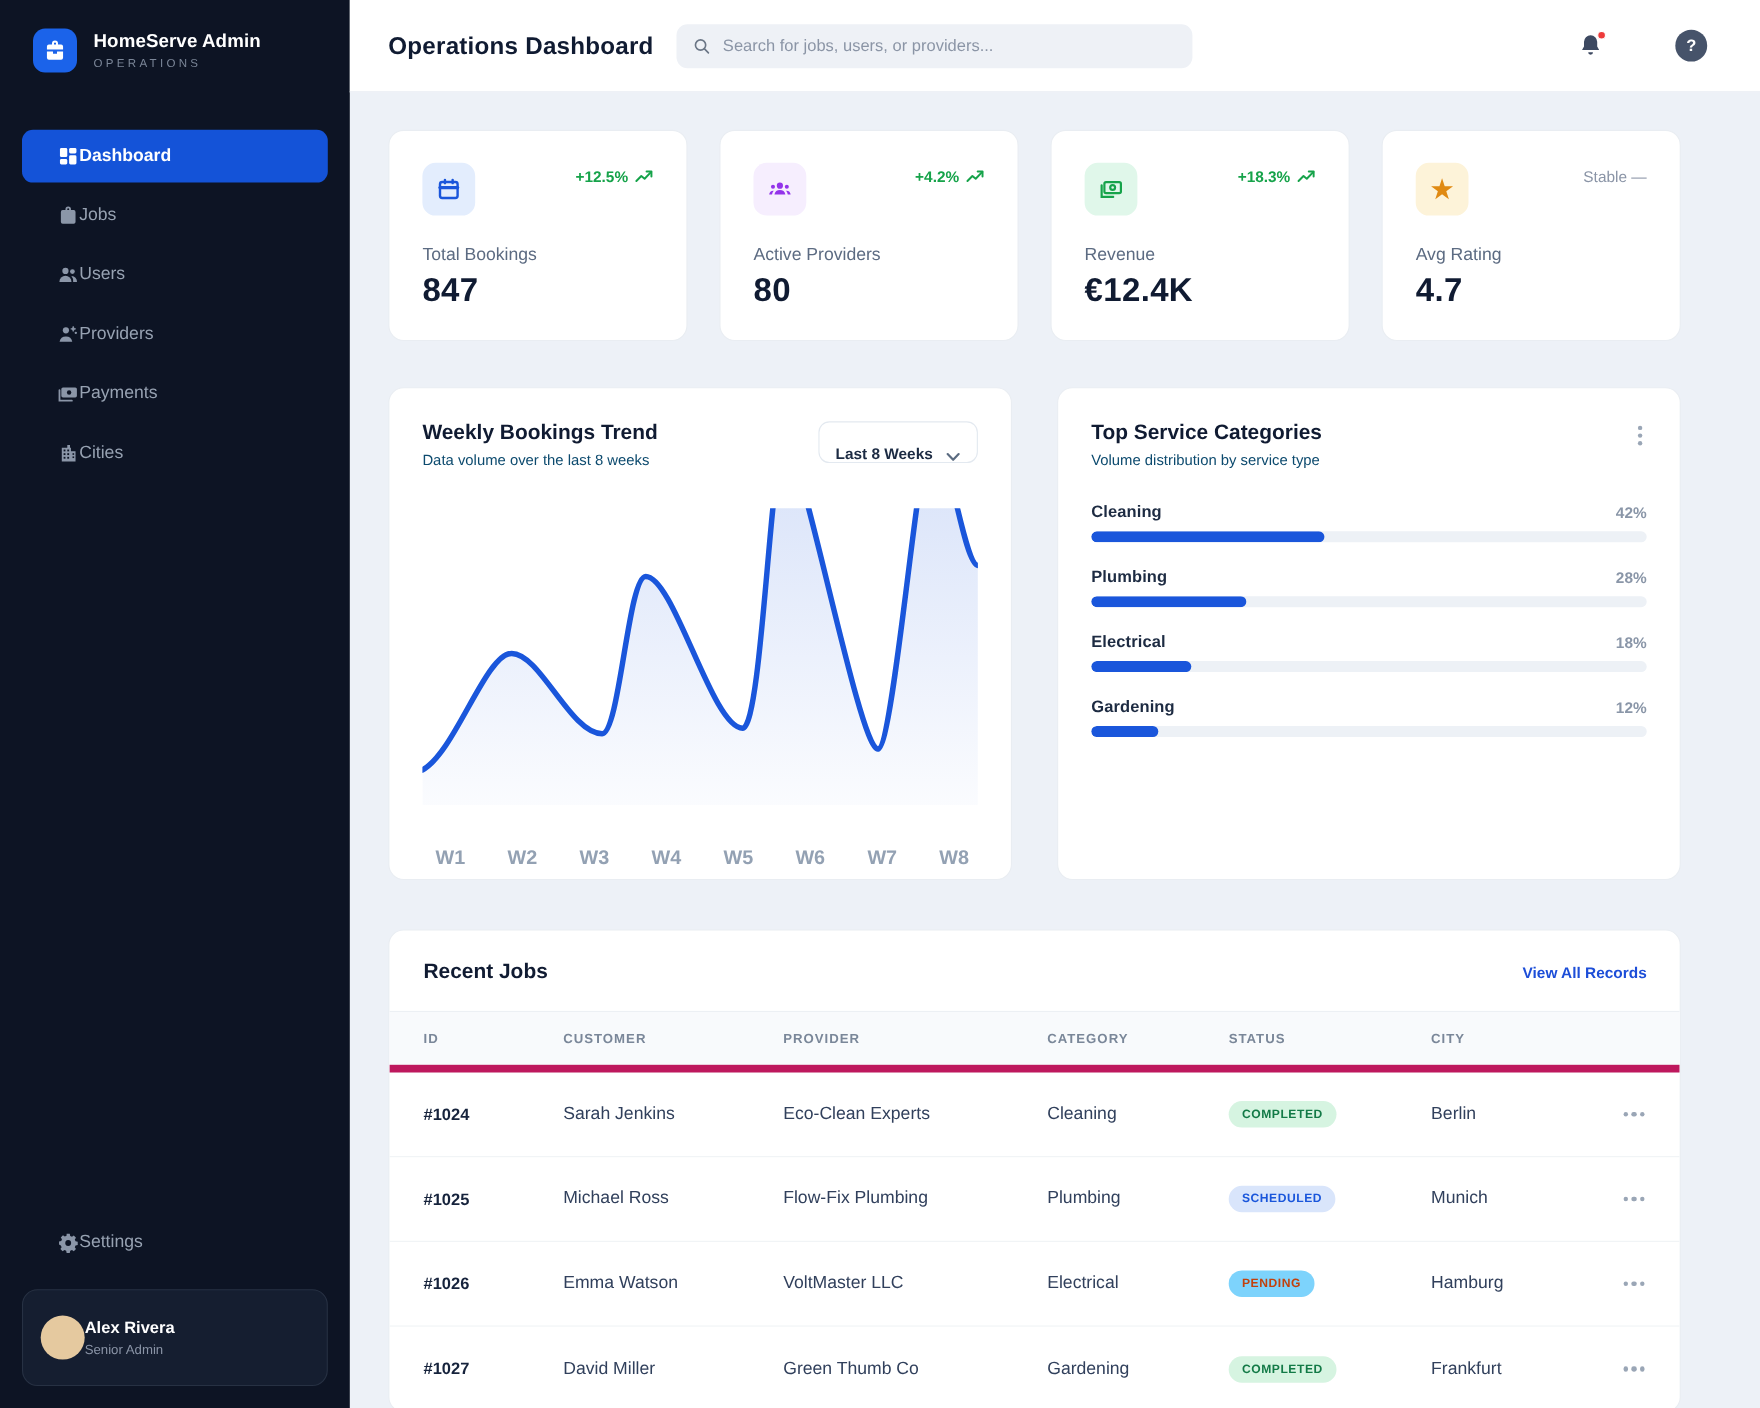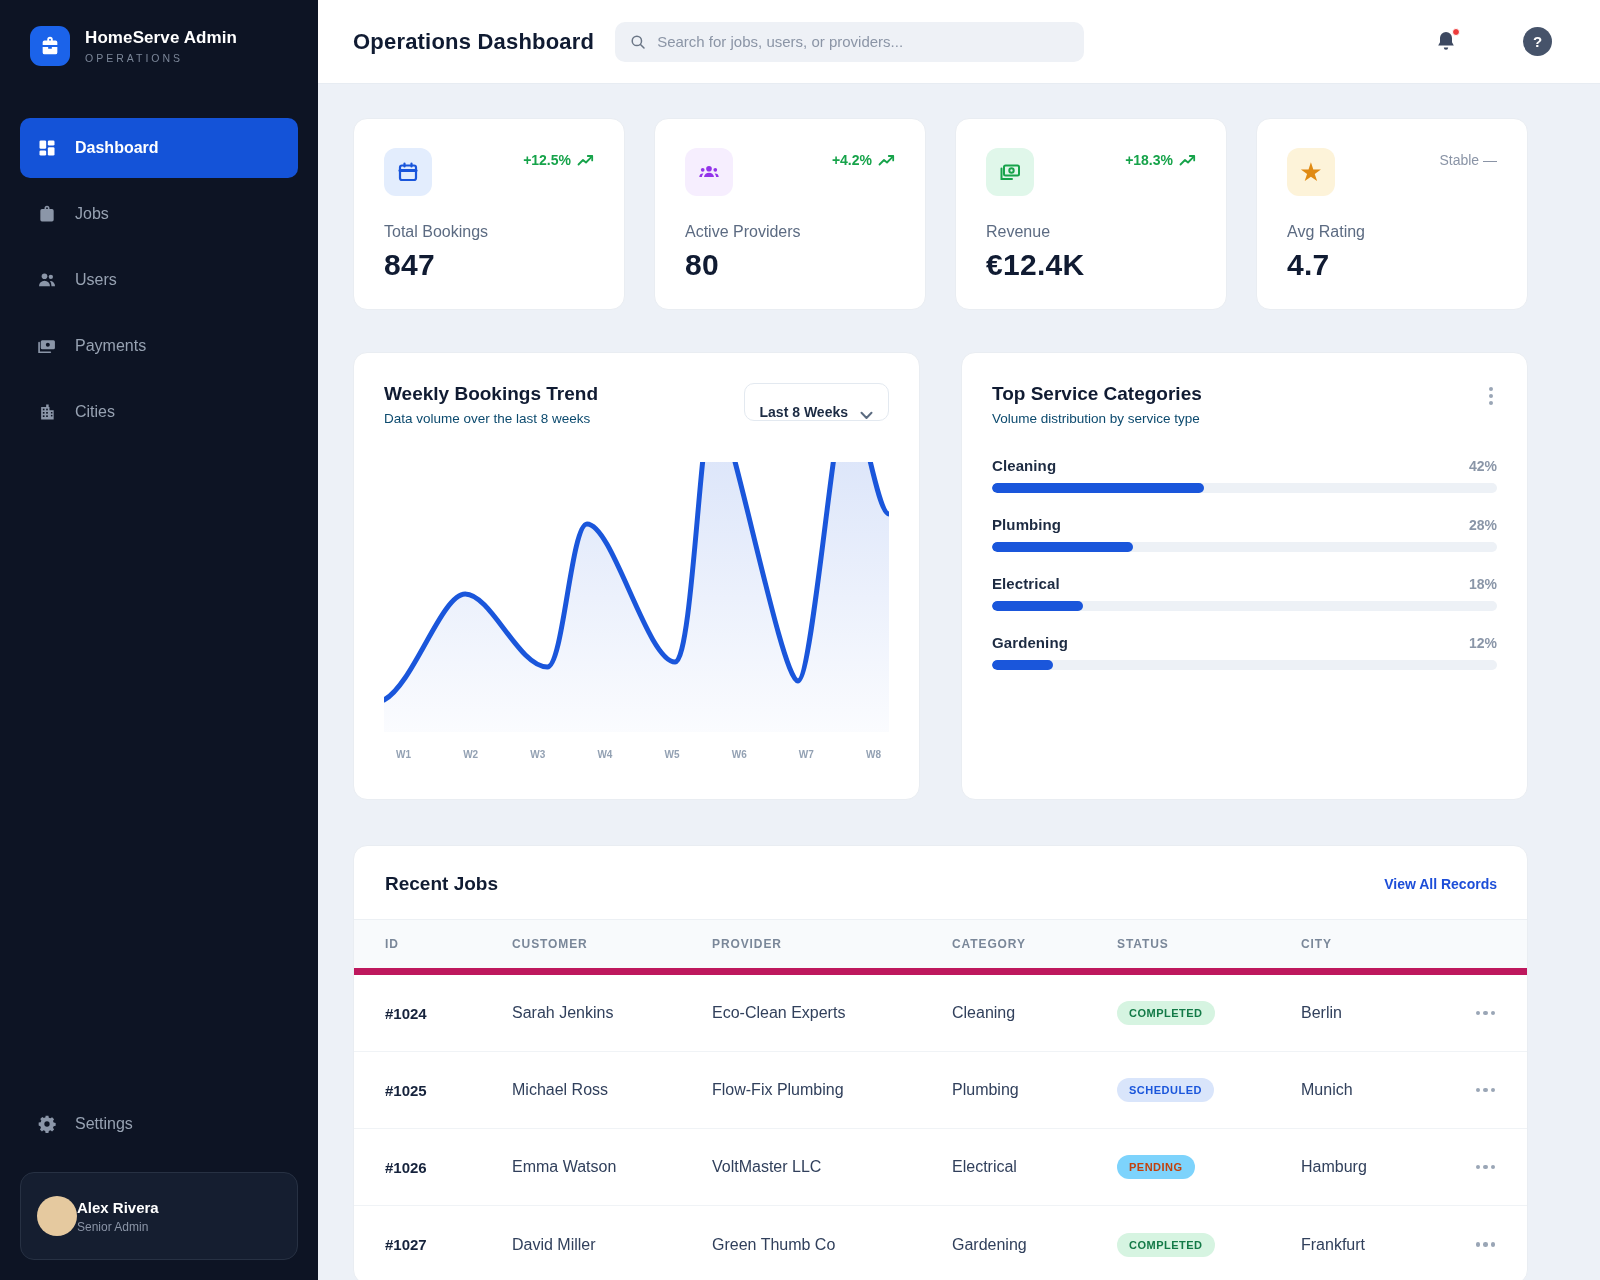--- a/index.html
+++ b/index.html
@@ -15,21 +15,21 @@
     width:318px; min-width:318px; height:1280px; background:#0d1424;
     display:flex; flex-direction:column; padding:26px 20px 20px 20px; color:#99a3b3;
   }
   .brand { display:flex; align-items:center; gap:15px; padding-left:10px; margin-bottom:52px; }
   .brand-tile { width:40px; height:40px; border-radius:11px; background:#1b63ea; display:flex; align-items:center; justify-content:center; }
   .brand-title { color:#ffffff; font-size:17px; font-weight:bold; letter-spacing:.1px; }
   .brand-sub { color:#7b8698; font-size:10.5px; letter-spacing:3px; margin-top:4px; }
 
   .nav { display:flex; flex-direction:column; }
   .nav-item {
-    display:flex; align-items:center; gap:18px; height:60px; padding:0 17px;
+    display:flex; align-items:center; height:48px; padding:0 32px;
     border-radius:10px; margin-bottom:6px; font-size:16px; color:#97a2b2; cursor:pointer;
   }
   .nav-item .nico { width:20px; height:20px; color:#8b96a8; }
   .nav-item.active { background:#1453d8; color:#ffffff; font-weight:bold; }
   .nav-item.active .nico { color:#ffffff; }
 
   .side-spacer { flex:1; }
   .settings-item { margin-bottom:18px; }
 
   .user-card {
@@ -86,21 +86,21 @@
   .panel-title { font-size:19px; font-weight:bold; color:#101b32; }
   .panel-sub { font-size:13.5px; color:#0c4a6e; margin-top:6px; }
   .range-select {
     display:flex; align-items:flex-end; gap:12px; height:38px; padding:0 15px;
     border:1px solid #e3e9f0; border-radius:10px; background:#ffffff; cursor:pointer;
     font-size:14px; font-weight:bold; color:#1c2b43;
   }
   .chart-wrap { margin-top:36px; }
   .chart-wrap svg { width:100%; height:270px; }
   .x-labels { display:flex; justify-content:space-between; padding:0 8px 0 12px; margin-top:17px; }
-  .x-labels span { font-size:10px; font-weight:bold; color:#93a1b3; }
+  .x-labels span { font-size:18px; font-weight:bold; color:#93a1b3;margin-top:20px; }
 
   .kebab { display:flex; flex-direction:column; gap:3px; padding:4px; cursor:pointer; }
   .kebab i { width:4px; height:4px; border-radius:50%; background:#9aa6b6; }
 
   .cat-list { margin-top:31px; }
   .cat-row { margin-bottom:23px; }
   .cat-top { display:flex; justify-content:space-between; align-items:center; }
   .cat-name { font-size:15px; font-weight:bold; color:#1d2b42; letter-spacing:.1px; }
   .cat-pct { font-size:14px; font-weight:bold; color:#8a96a8; }
   .cat-track { margin-top:9px; height:10px; border-radius:6px; background:#edf1f6; overflow:hidden; }
@@ -170,20 +170,32 @@
             <circle cx="9" cy="7.5" r="3.4"></circle>
             <path d="M2.4 19.5a6.6 6.6 0 0 1 13.2 0z"></path>
             <circle cx="16.6" cy="8.2" r="2.6"></circle>
             <path d="M15.5 13.2a5.9 5.9 0 0 1 6.1 6.3h-4.2a8.4 8.4 0 0 0-1.9-6.3z"></path>
           </svg>
       </span>
       <span>Users</span>
     </div>
     <div class="nav-item">
       <span class="nico">
+        <svg width="20" height="20" viewBox="0 0 24 24" fill="currentColor">
+            <circle cx="9.5" cy="7.5" r="3.4"></circle>
+            <path d="M2.6 20a7 7 0 0 1 13.8 0z"></path>
+            <circle cx="17.5" cy="6" r="1.7"></circle>
+            <path d="M17.5 3.2v5.6M14.7 6h5.6" stroke="currentColor" stroke-width="1.4"></path>
+            <circle cx="20.3" cy="10.3" r="1.3"></circle>
+          </svg>
+      </span>
+      <span>Providers</span>
+    </div>
+    <div class="nav-item">
+      <span class="nico">
         <svg width="20" height="20" viewBox="0 0 24 24" fill="none" stroke="currentColor" stroke-width="2">
             <rect x="4.5" y="5" width="17" height="11" rx="1.8" fill="currentColor" stroke="none"></rect>
             <circle cx="13" cy="10.5" r="2.4" fill="#0d1424" stroke="none"></circle>
             <path d="M2.5 8v11.5H16" stroke-linecap="round"></path>
           </svg>
       </span>
       <span>Payments</span>
     </div>
     <div class="nav-item">
       <span class="nico">

